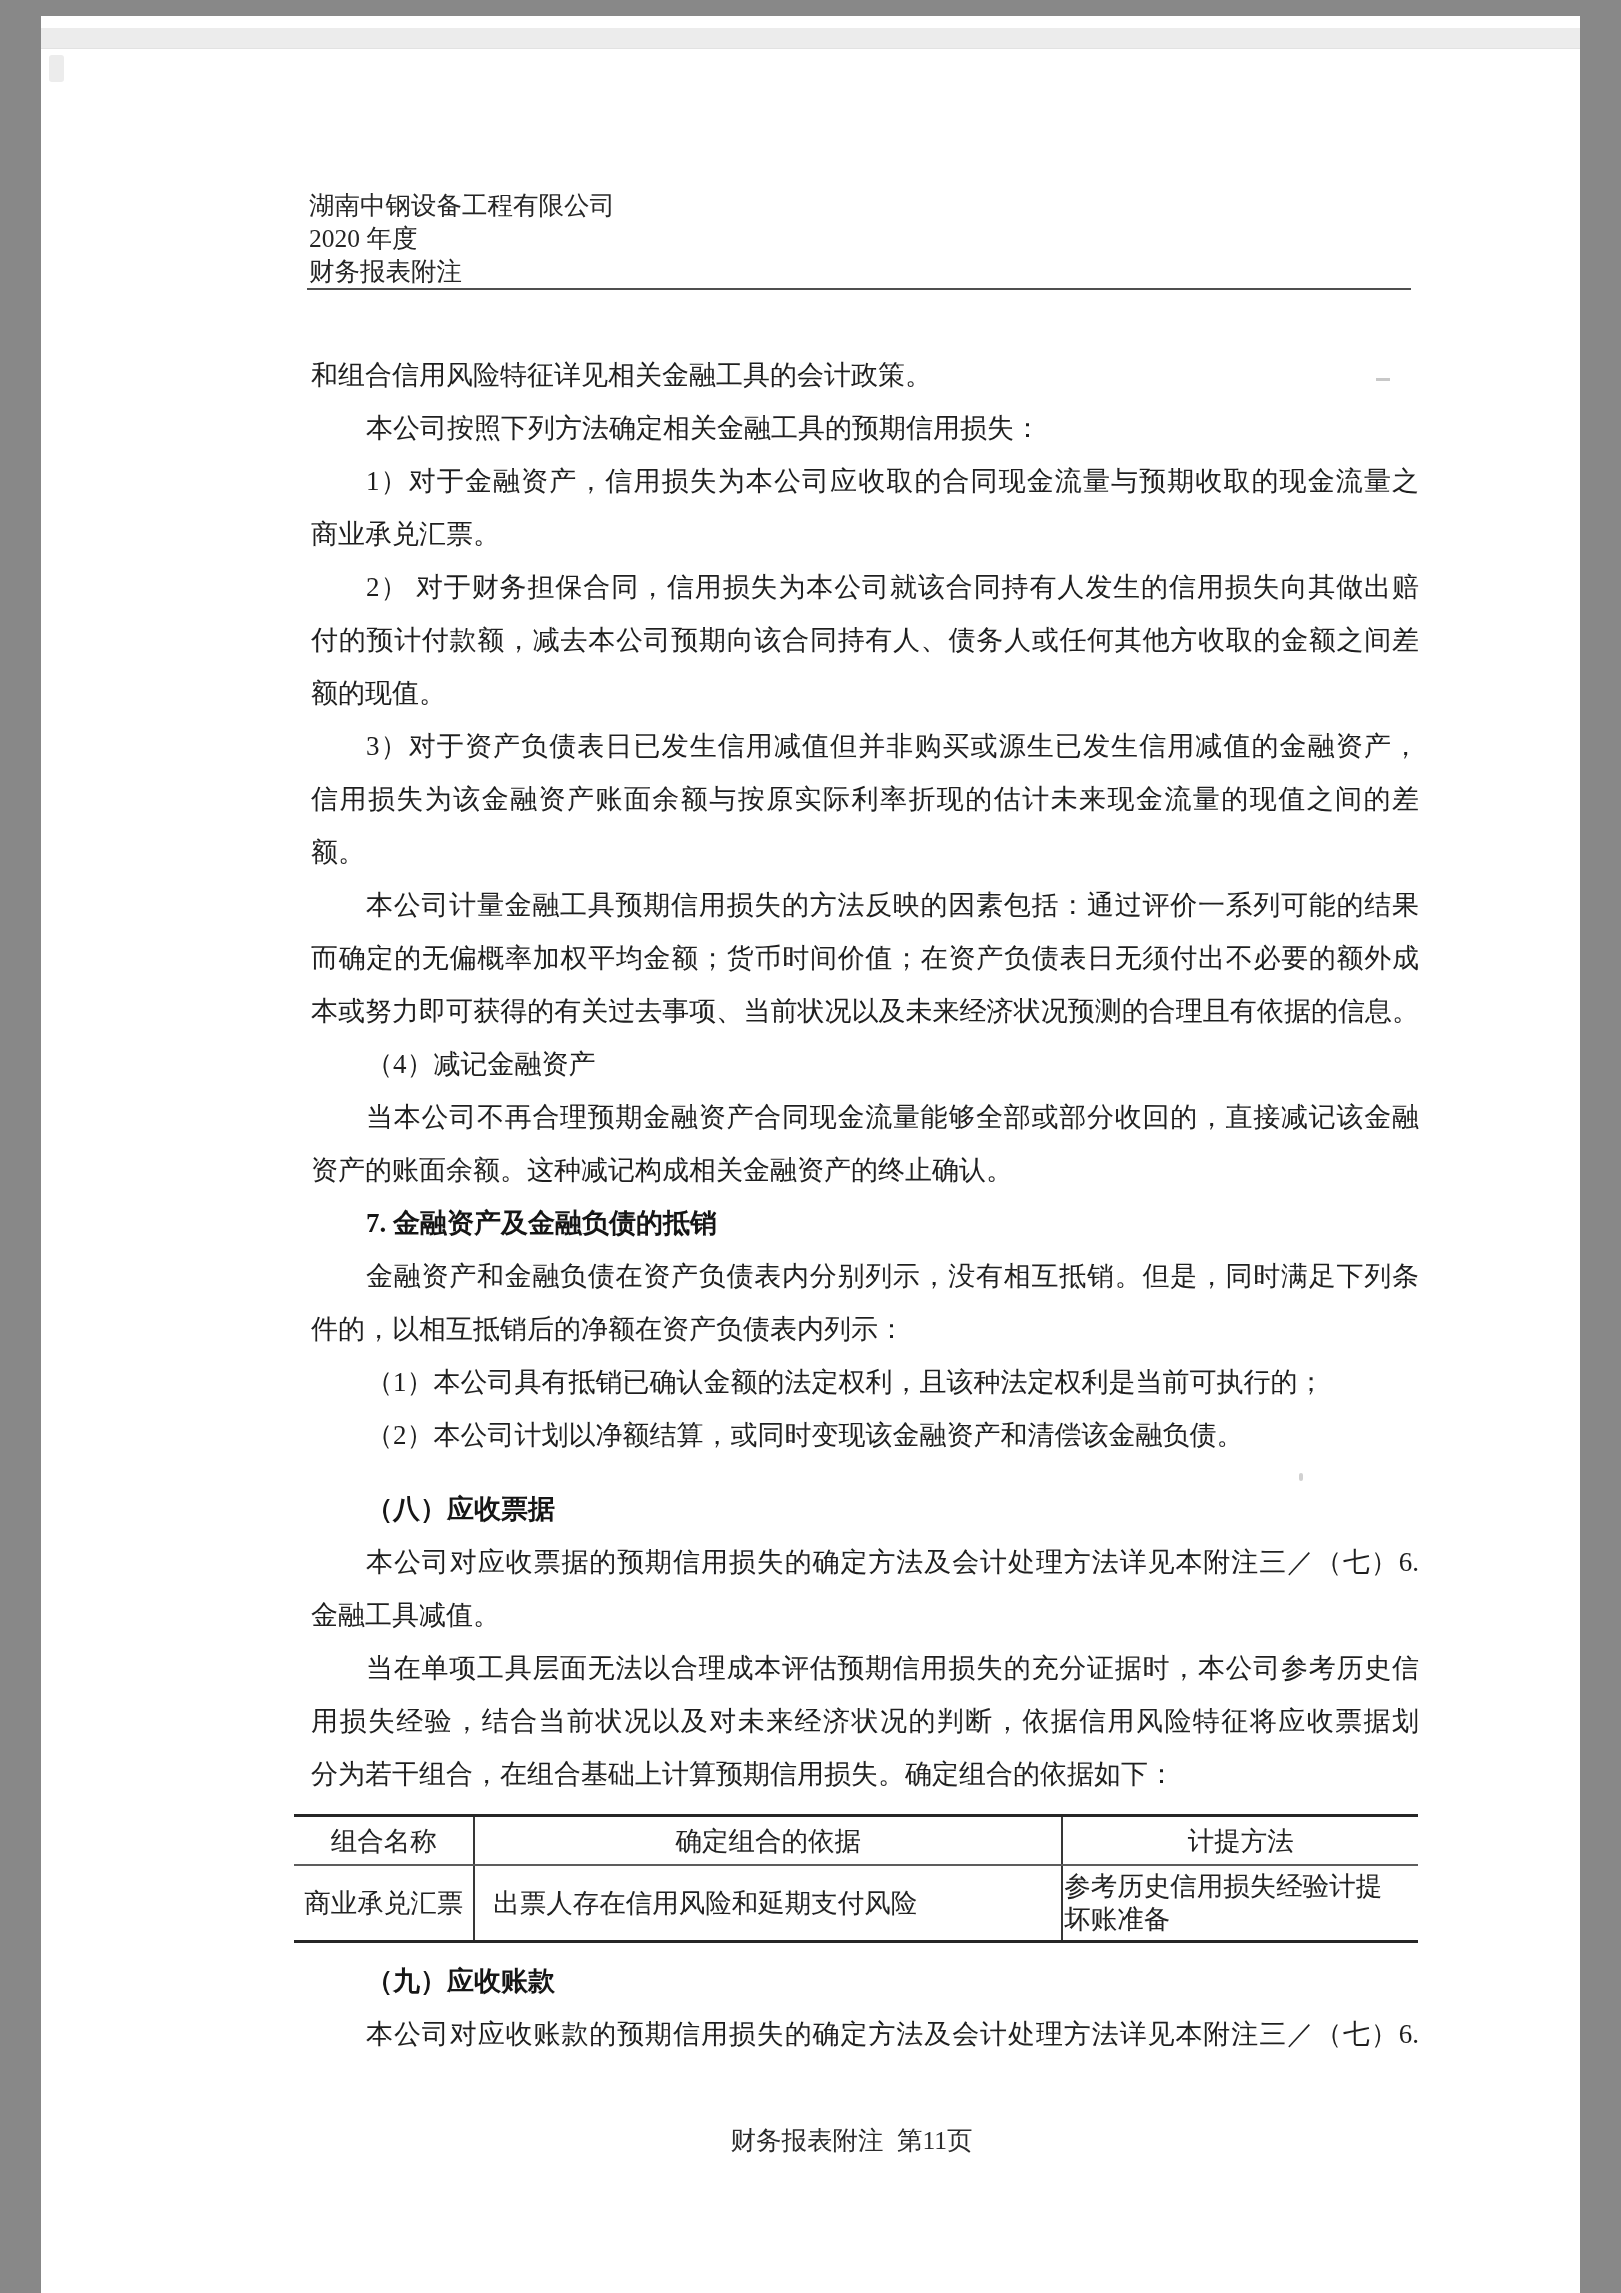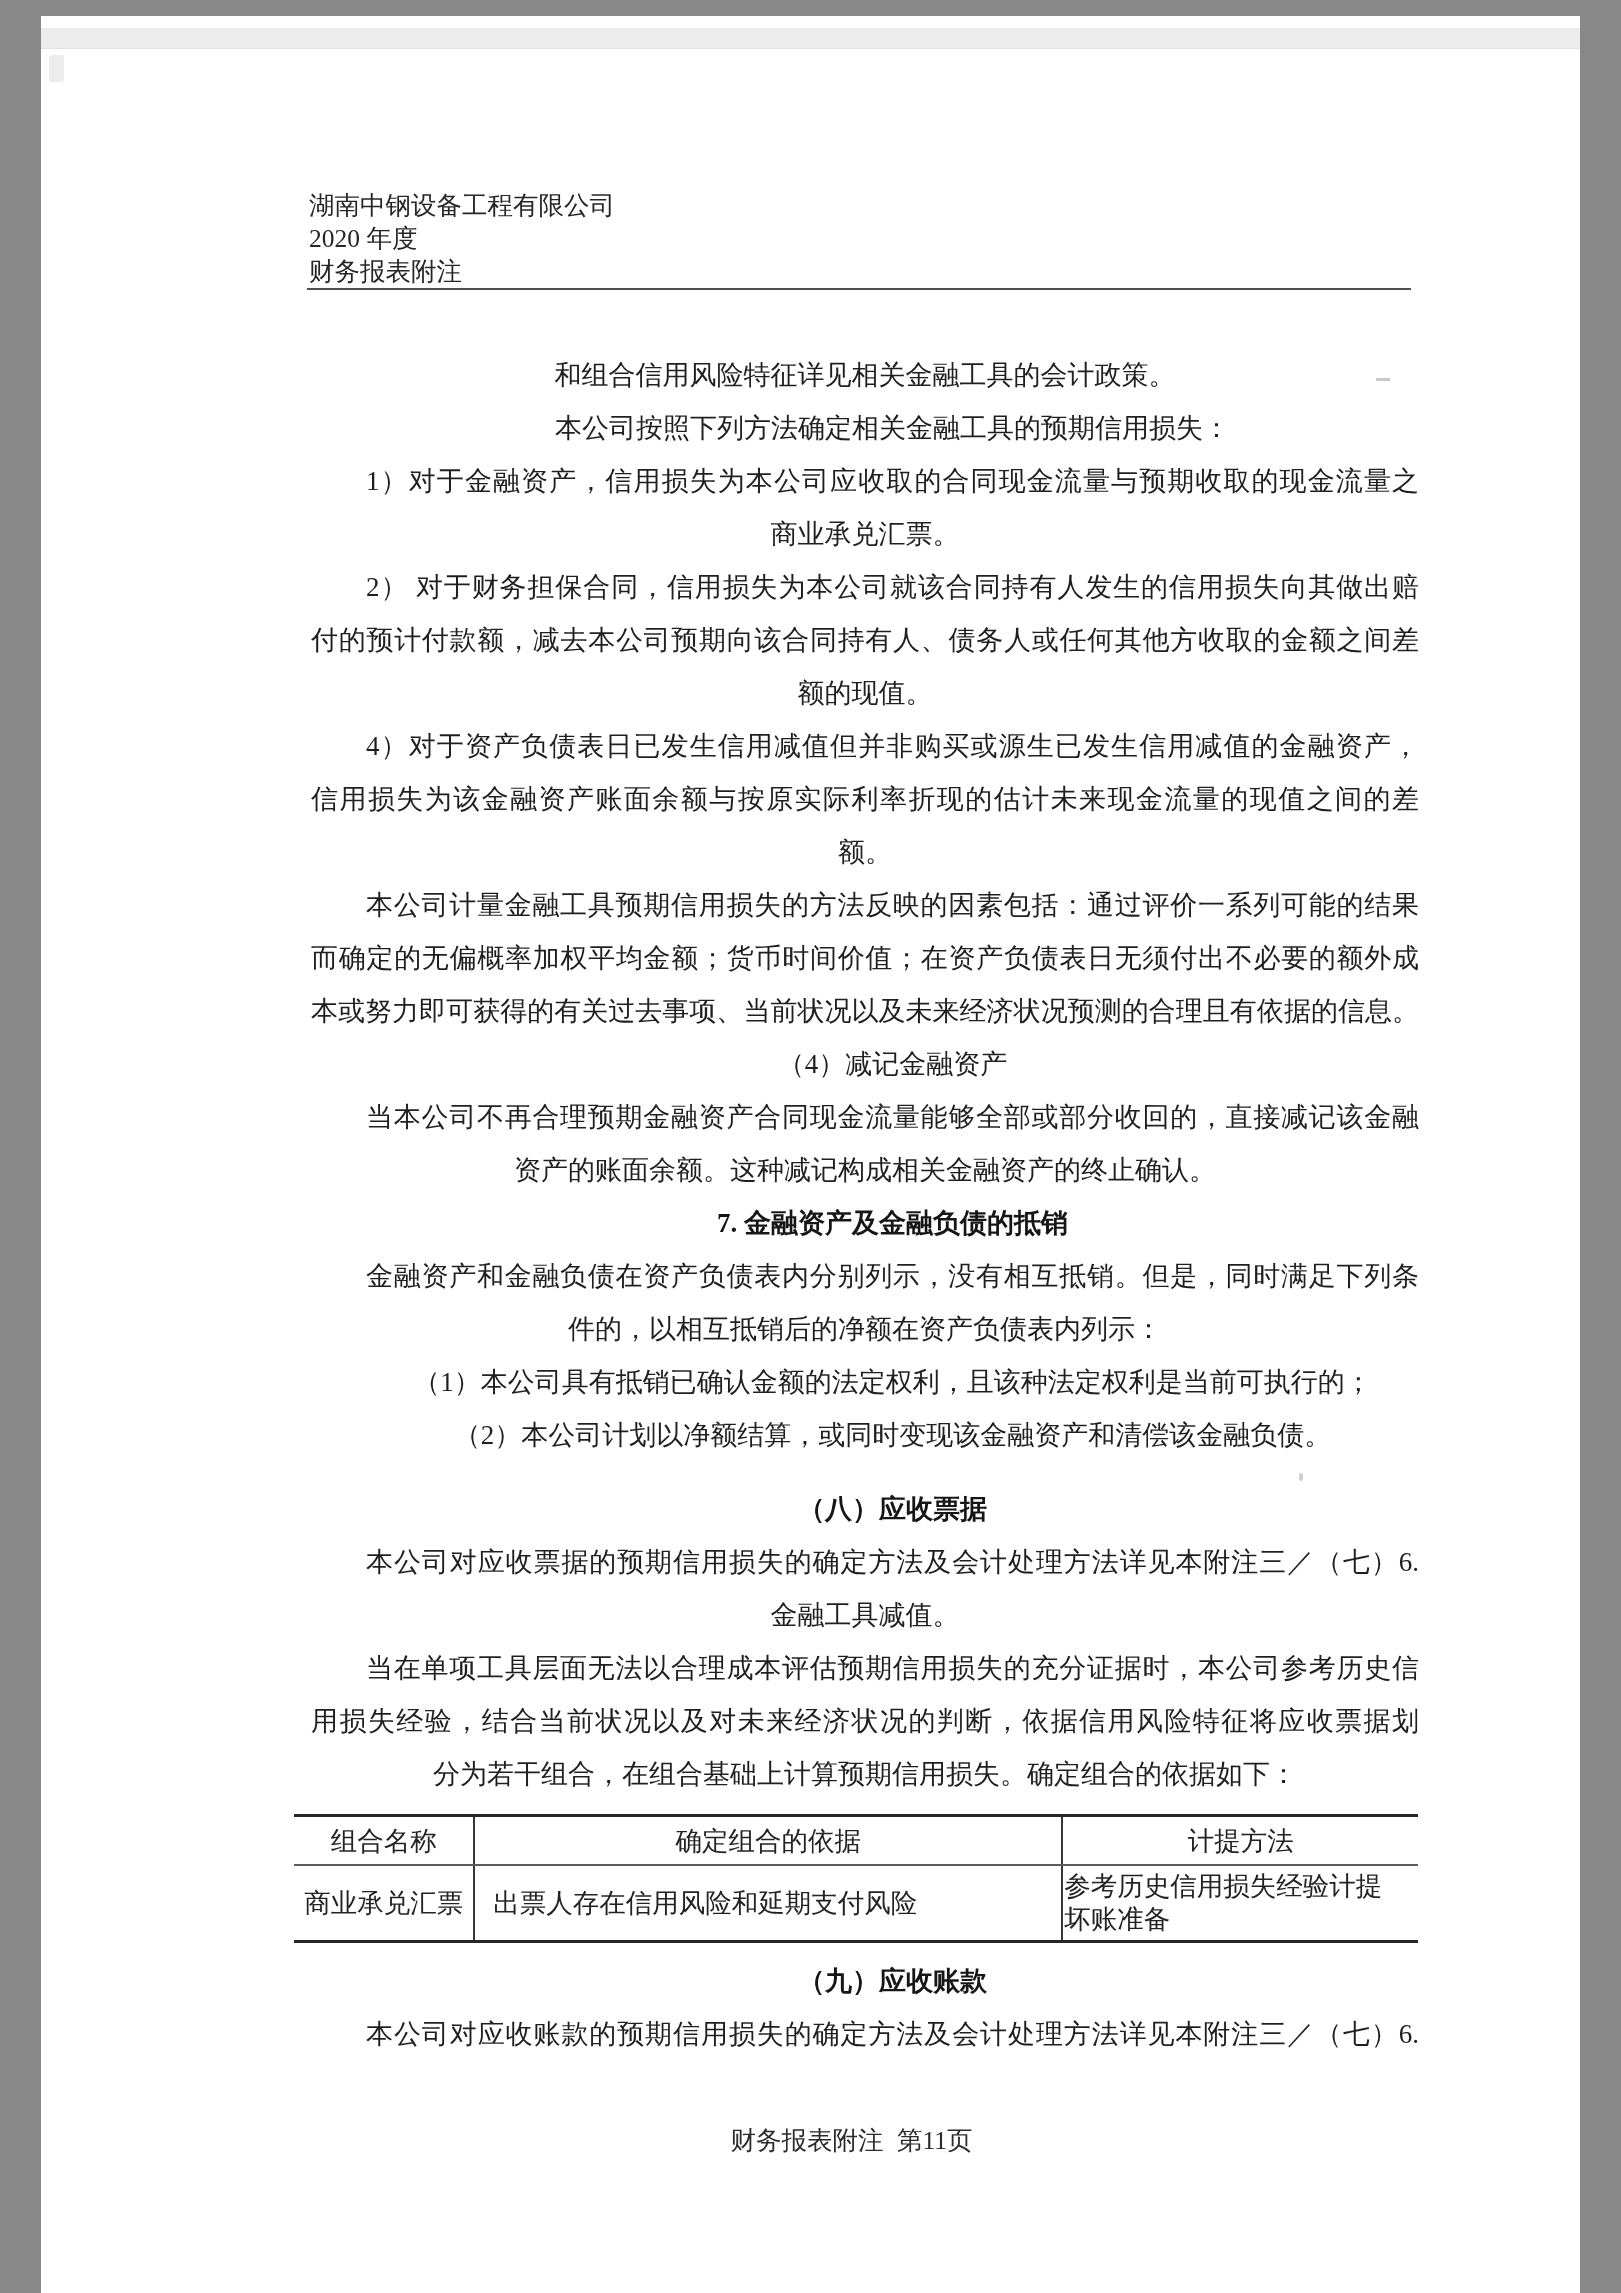--- a/index.html
+++ b/index.html
@@ -22,21 +22,21 @@
   
   .doc-header { position:absolute; left:268px; top:173px; font-size:25.5px;
     line-height:33px; color:#262626; }
   .header-rule { position:absolute; left:266px; top:272px; width:1104px; height:2px;
     background:#4f4f4f; }
 
   
   .doc-body { position:absolute; left:270px; top:333px; width:1108px;
     font-size:27px; }
   .line { min-height:53px; height:53px; line-height:53px; overflow:hidden;
-    text-align:center; }
+    text-align:left; }
   .indent { text-indent:55px; }
   .fill { text-align:justify; text-align-last:justify; }
   .bold { font-weight:bold; color:#161616; }
   .sp-before { margin-top:20.6px; }
   .sp-before-sm { margin-top:11.8px; height:auto; }
 
   
   .note-table { margin:13.7px 0 0 -16.7px; width:1124px; border-collapse:collapse;
     table-layout:fixed; font-size:26.5px; color:#232323;
     border-top:3.9px solid #262626; border-bottom:3.9px solid #262626; }
@@ -75,21 +75,21 @@
   <div class="header-rule"></div>
 
   <main class="doc-body">
     <div class="line">和组合信用风险特征详见相关金融工具的会计政策。</div>
     <div class="line indent">本公司按照下列方法确定相关金融工具的预期信用损失：</div>
     <div class="line indent fill">1）对于金融资产，信用损失为本公司应收取的合同现金流量与预期收取的现金流量之</div>
     <div class="line">商业承兑汇票。</div>
     <div class="line indent fill">2） 对于财务担保合同，信用损失为本公司就该合同持有人发生的信用损失向其做出赔</div>
     <div class="line fill">付的预计付款额，减去本公司预期向该合同持有人、债务人或任何其他方收取的金额之间差</div>
     <div class="line">额的现值。</div>
-    <div class="line indent fill">4）对于资产负债表日已发生信用减值但并非购买或源生已发生信用减值的金融资产，</div>
+    <div class="line indent fill">3）对于资产负债表日已发生信用减值但并非购买或源生已发生信用减值的金融资产，</div>
     <div class="line fill">信用损失为该金融资产账面余额与按原实际利率折现的估计未来现金流量的现值之间的差</div>
     <div class="line">额。</div>
     <div class="line indent fill">本公司计量金融工具预期信用损失的方法反映的因素包括：通过评价一系列可能的结果</div>
     <div class="line fill">而确定的无偏概率加权平均金额；货币时间价值；在资产负债表日无须付出不必要的额外成</div>
     <div class="line fill">本或努力即可获得的有关过去事项、当前状况以及未来经济状况预测的合理且有依据的信息。</div>
     <div class="line indent">（4）减记金融资产</div>
     <div class="line indent fill">当本公司不再合理预期金融资产合同现金流量能够全部或部分收回的，直接减记该金融</div>
     <div class="line">资产的账面余额。这种减记构成相关金融资产的终止确认。</div>
     <div class="line indent bold">7. 金融资产及金融负债的抵销</div>
     <div class="line indent fill">金融资产和金融负债在资产负债表内分别列示，没有相互抵销。但是，同时满足下列条</div>

